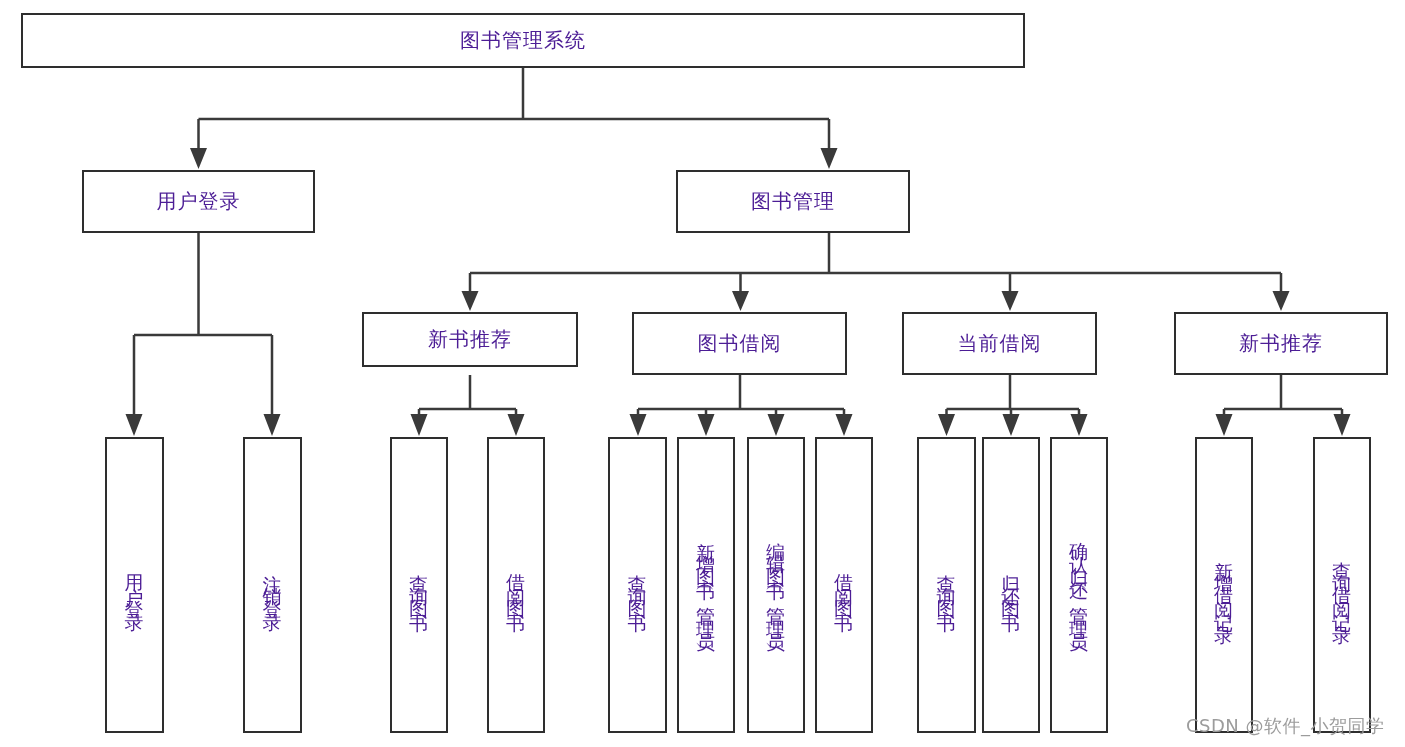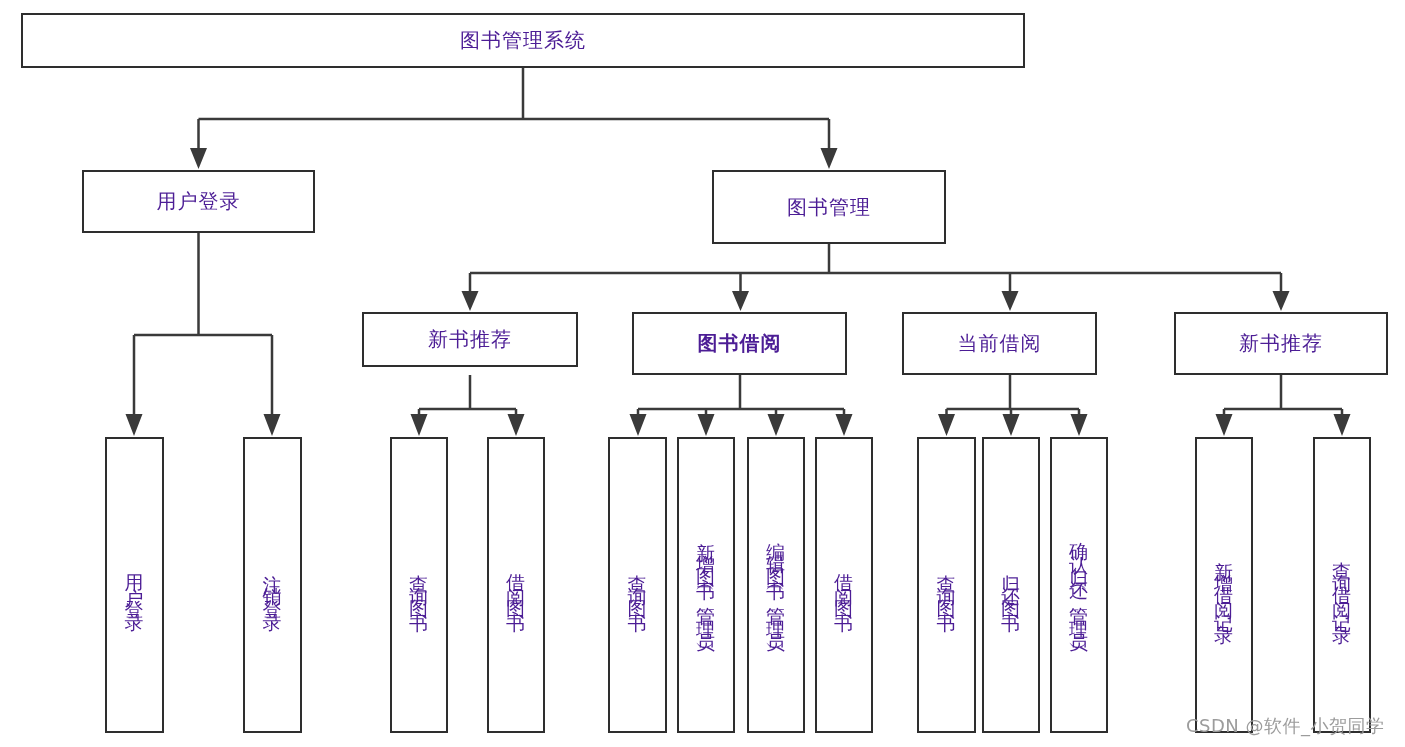--- a/index.html
+++ b/index.html
@@ -116,28 +116,28 @@
       M1333.5 414 L1350.5 414 L1342 436 Z"></path>
   </svg>
 
   <div class="box h" style="left:21px; top:13px; width:1004px; height:55px;">
     <span>图书管理系统</span>
   </div>
 
   <div class="box h" style="left:82px; top:170px; width:233px; height:63px;">
     <span>用户登录</span>
   </div>
-  <div class="box h" style="left:712px; top:170px; width:234px; height:74px;">
+  <div class="box h" style="left:676px; top:170px; width:234px; height:63px;">
     <span>图书管理</span>
   </div>
 
   <div class="box h" style="left:362px; top:312px; width:216px; height:55px;">
     <span>新书推荐</span>
   </div>
-  <div class="box h" style="left:632px; top:312px; width:215px; height:63px;font-weight:bold;">
+  <div class="box h" style="left:632px; top:312px; width:215px; height:63px;">
     <span>图书借阅</span>
   </div>
   <div class="box h" style="left:902px; top:312px; width:195px; height:63px;">
     <span>当前借阅</span>
   </div>
   <div class="box h" style="left:1174px; top:312px; width:214px; height:63px;">
     <span>新书推荐</span>
   </div>
 
   <div class="box v" style="left:105px; top:437px; width:59px; height:296px;">

